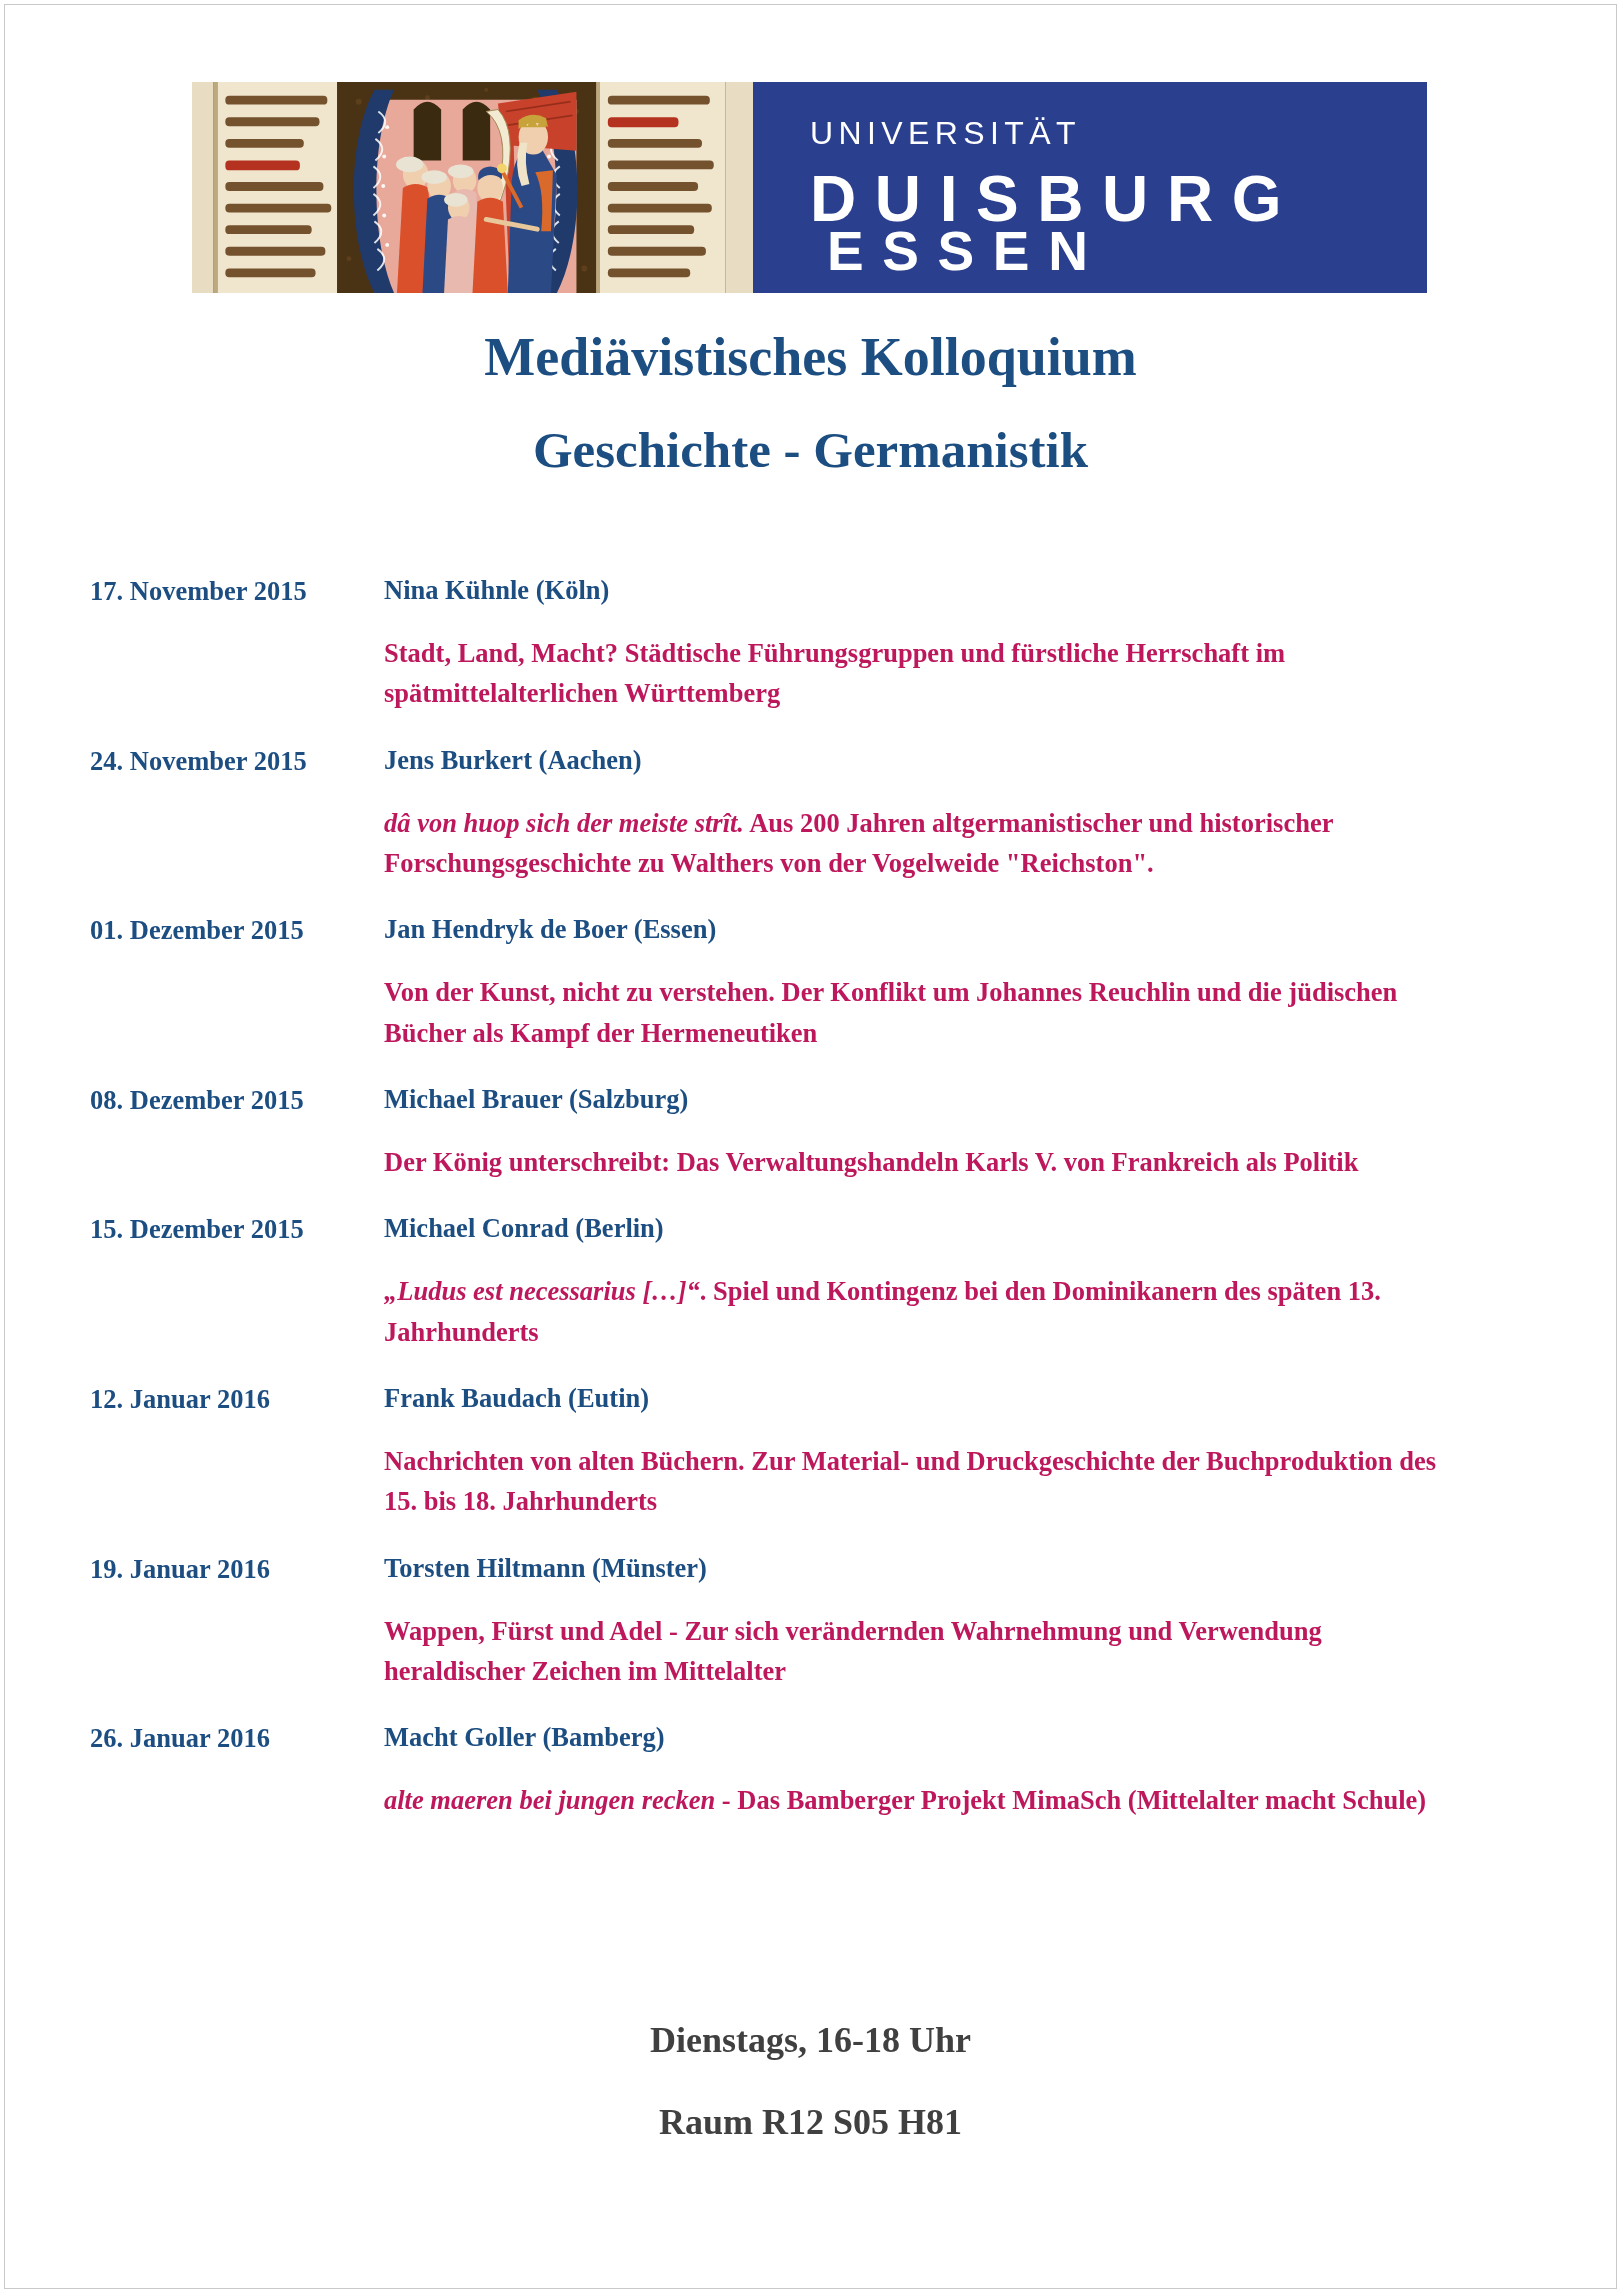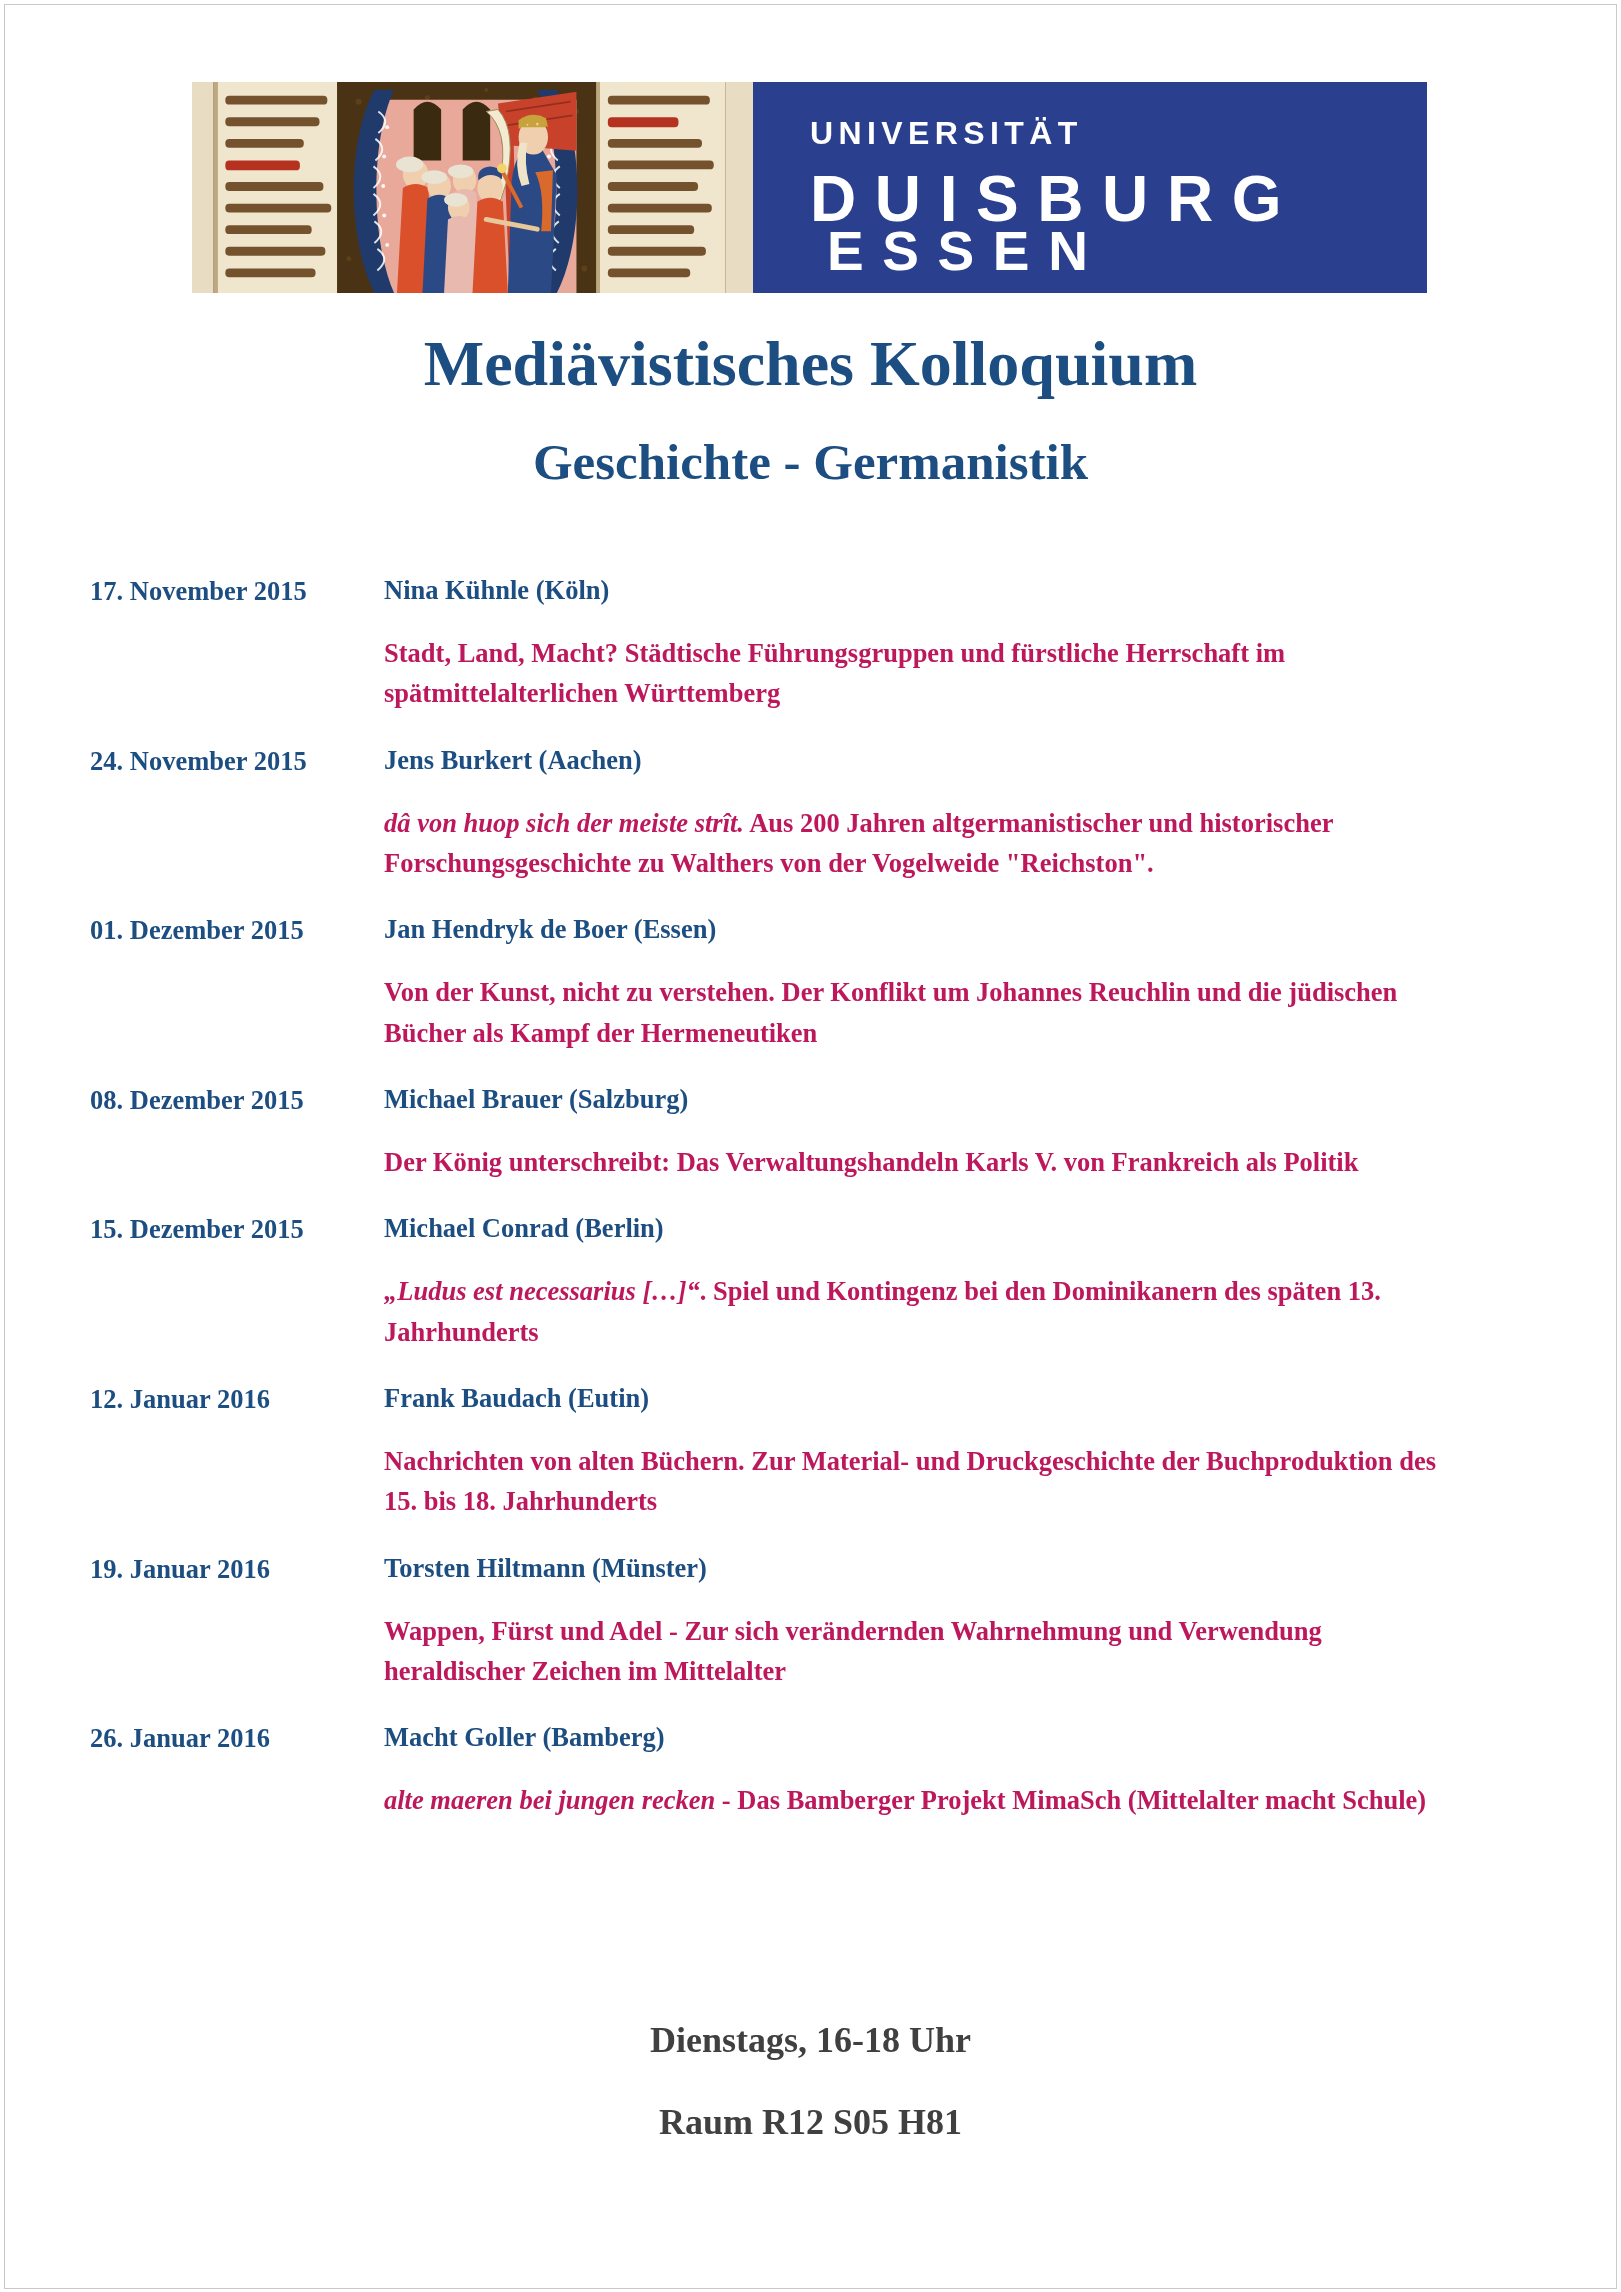--- a/index.html
+++ b/index.html
@@ -49,21 +49,21 @@
     flex: 1 1 auto;
     background: #2b3f8f;
     position: relative;
   }
   .ue-uni {
     position: absolute;
     left: 57px;
     top: 33px;
     color: #ffffff;
     font-family: "Liberation Sans", "DejaVu Sans", sans-serif;
-    font-weight: bold;
+    font-weight: normal;
     font-size: 32px;
     letter-spacing: 5.4px;
   }
   .ue-duisburg {
     position: absolute;
     left: 57px;
     top: 80px;
     color: #ffffff;
     font-family: "Liberation Sans", "DejaVu Sans", sans-serif;
     font-weight: bold;
@@ -83,21 +83,21 @@
 
   
   .title-block {
     position: absolute;
     left: 0;
     top: 323px;
     width: 1621px;
     text-align: center;
   }
   .title-main {
-    font-size: 64px;
+    font-size: 54px;
     font-weight: bold;
     color: #1d4e82;
     line-height: 1.28;
     margin: 0 0 25.5px 0;
   }
   .title-sub {
     font-size: 51px;
     font-weight: bold;
     color: #1d4e82;
     line-height: 1.28;

